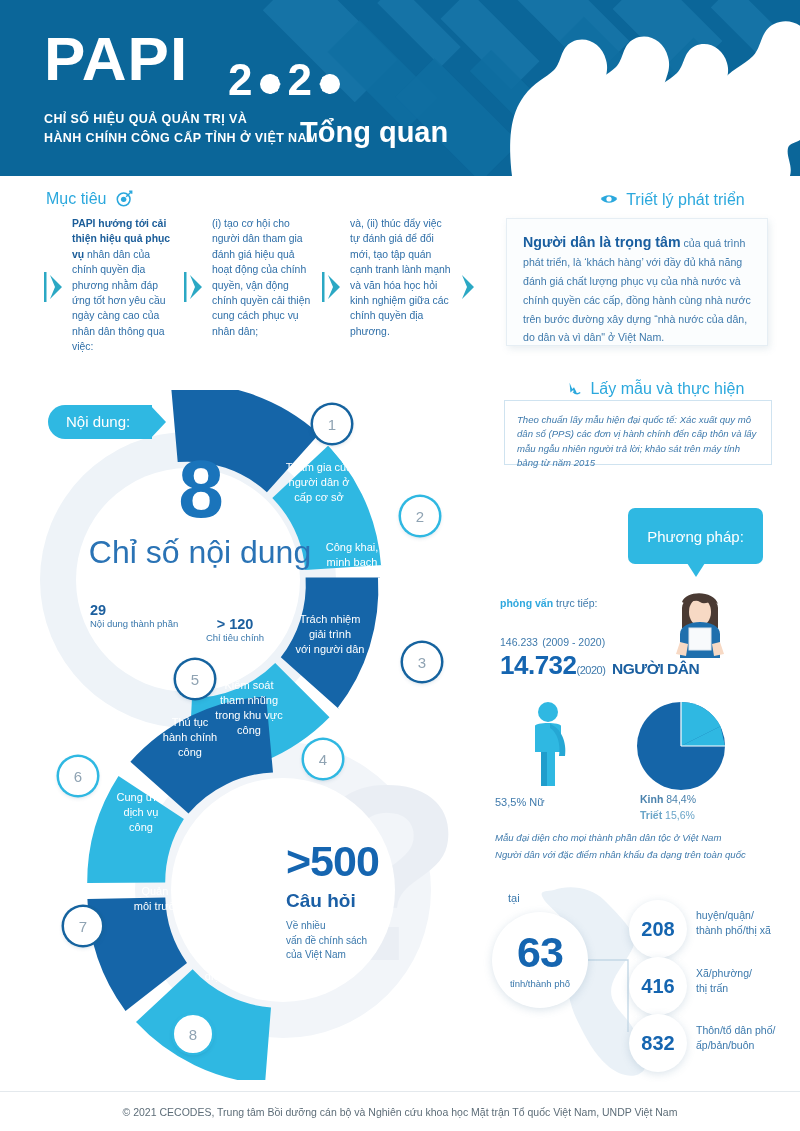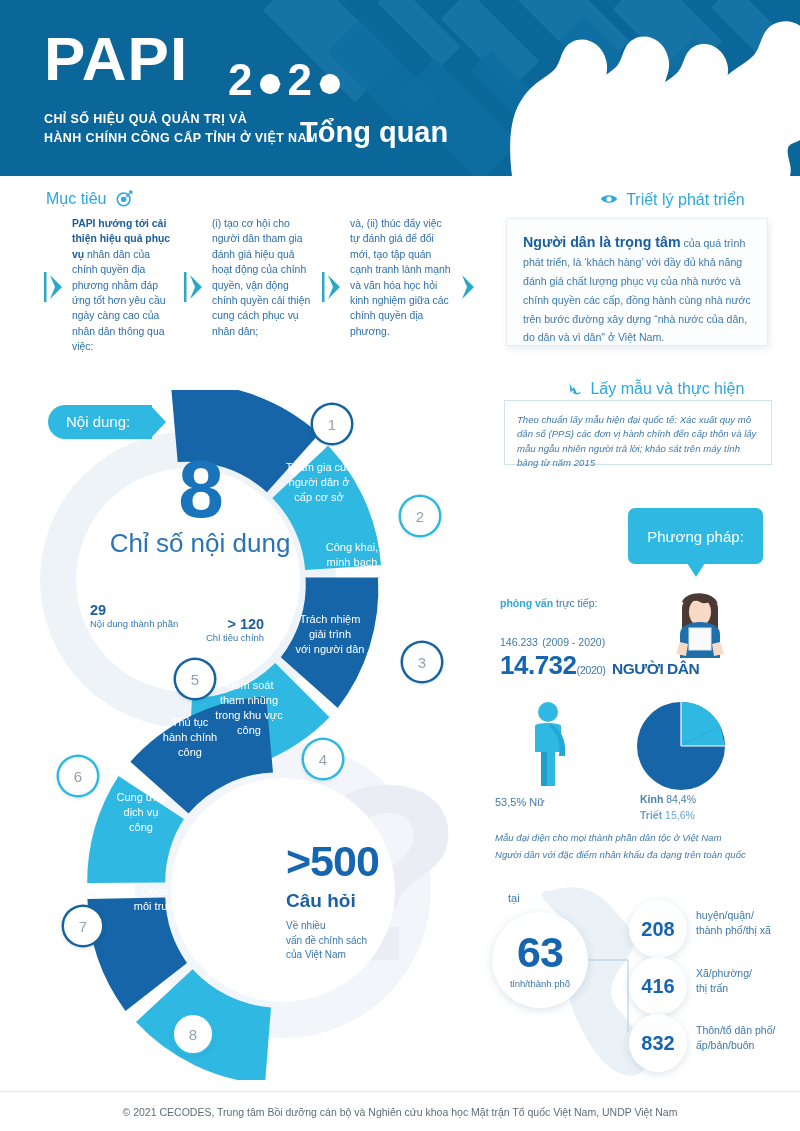--- a/index.html
+++ b/index.html
@@ -75,25 +75,25 @@
     background:#2fb8e2; color:#fff; font-size:15px; line-height:34px;
     border-radius:17px 0 0 17px;
   }
   .pill:after {
     content:""; position:absolute; right:-14px; top:0; width:0; height:0;
     border-top:17px solid transparent; border-bottom:17px solid transparent;
     border-left:16px solid #2fb8e2;
   }
   .wheel-center { position:absolute; left:52px; top:60px; width:240px; text-align:center; }
   .big8 { font-size:82px; font-weight:bold; color:#1a74bb; line-height:.95; letter-spacing:-2px; }
-  .csnd { font-size:26px; color:#2a73b5; margin-top:0; font-weight:normal;}
+  .csnd { font-size:32px; color:#2a73b5; margin-top:6px; font-weight:normal;}
   .stat29 { position:absolute; left:62px; top:212px; text-align:left; }
   .stat29 .n { font-size:14.5px; font-weight:bold; color:#1c5f9e; }
   .stat29 .l { font-size:9.5px; color:#3a78ac; }
-  .stat120 { position:absolute; left:178px; top:226px; text-align:right; }
+  .stat120 { position:absolute; left:178px; top:226px; text-align:center; }
   .stat120 .n { font-size:14.5px; font-weight:bold; color:#1c5f9e; }
   .stat120 .l { font-size:9.5px; color:#3a78ac; }
 
   .seg-label { position:absolute; color:#fff; font-size:11px; line-height:1.35; text-align:center; pointer-events:none; }
   .seg-num {
     position:absolute; width:38px; height:38px; border-radius:50%;
     background:#fff; border:2.5px solid #fff; box-shadow:0 2px 5px rgba(30,80,120,.28);
     display:flex; align-items:center; justify-content:center;
     font-size:15px; color:#8fa3b3; font-weight:normal;
   }

